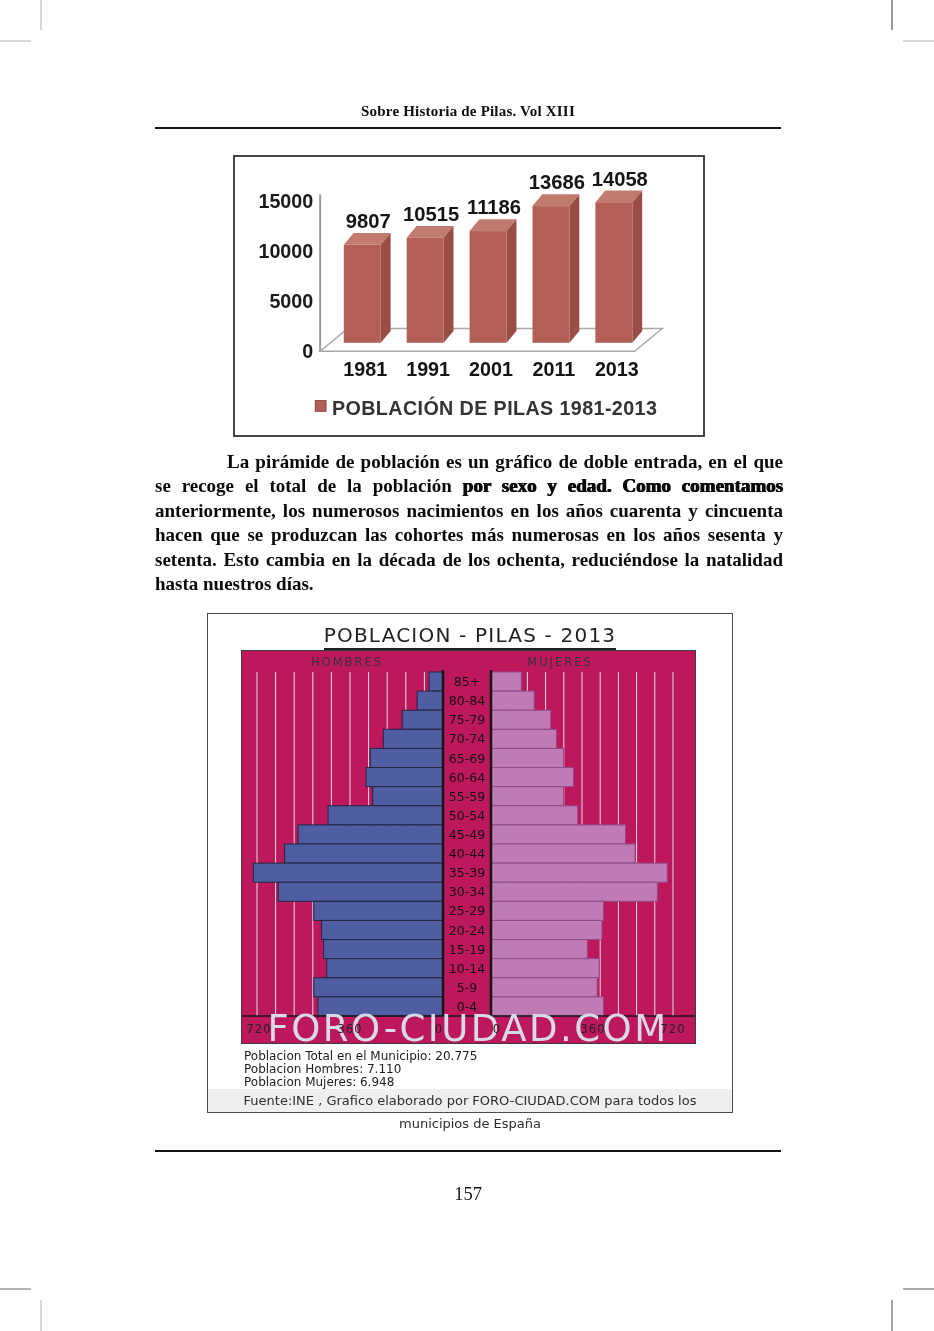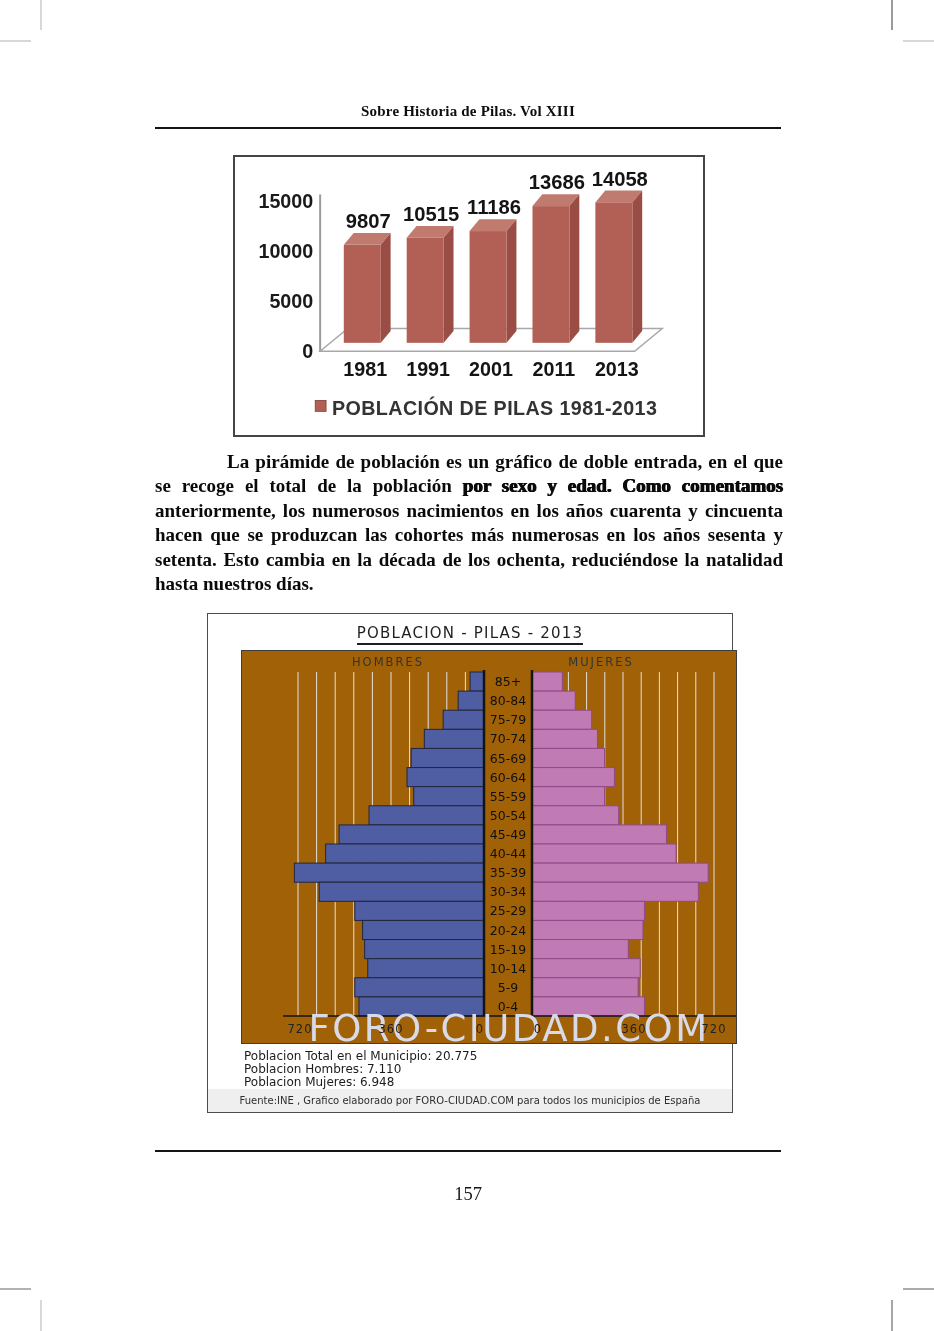--- a/index.html
+++ b/index.html
@@ -17,36 +17,36 @@
   .bc-cat{font:bold 20px "Liberation Sans",sans-serif;fill:#141414;}
   .bc-legend{font:bold 20px "Liberation Sans",sans-serif;fill:#333;letter-spacing:0.4px;}
   .para{position:absolute;left:155px;top:450px;width:628px;font-size:19px;line-height:24.4px;
         text-align:justify;color:#0a0a0a;font-weight:bold;}
   .para .indent{display:inline-block;width:72px;}
   .xbold{text-shadow:0.7px 0 0 currentColor,-0.3px 0 0 currentColor;}
   .figure2{position:absolute;left:207px;top:613px;width:526px;height:500px;
         border:1.5px solid #4c4c4c;background:#fff;box-sizing:border-box;
         font-family:"DejaVu Sans",sans-serif;}
   .pyr-title{position:absolute;left:0;top:9px;width:100%;text-align:center;}
-  .pyr-title span{font-size:15px;color:#1f1f1f;letter-spacing:1.2px;
+  .pyr-title span{font-size:20px;color:#1f1f1f;letter-spacing:1.2px;
         border-bottom:2px solid #1f1f1f;padding-bottom:1px;}
   .pyr-plot{position:absolute;left:33px;top:36px;width:453px;height:392px;
-        border:1px solid #3d3d3d;background:#a16207;padding-left:41px;}
+        border:1px solid #3d3d3d;background:#be185d;}
   .phead{font-size:11.5px;letter-spacing:2px;fill:#333;font-family:"DejaVu Sans",sans-serif;}
   .pg{stroke:#e0e0e0;stroke-width:1;}
   .pm{stroke:#20263f;stroke-width:1;}
   .pf{stroke:#8f4a88;stroke-width:1;}
   .pax{stroke:#141414;stroke-width:2.5;}
   .pbase{stroke:#141414;stroke-width:1.5;}
   .page-lab{font-size:12.5px;fill:#101010;font-family:"DejaVu Sans",sans-serif;}
   .ptick{font-size:11.5px;fill:#222;letter-spacing:1px;font-family:"DejaVu Sans",sans-serif;}
   .pwm{font-size:37px;fill:#d9dae8;letter-spacing:2.5px;font-family:"DejaVu Sans",sans-serif;}
   .pyr-stats{position:absolute;left:36px;top:436px;font-size:12px;line-height:12.9px;color:#1c1c1c;}
   .pyr-band{position:absolute;left:0;bottom:0;width:100%;height:23px;background:#efefef;
-        font-size:10px;line-height:23px;text-align:center;color:#2e2e2e;}
+        font-size:13px;line-height:23px;text-align:center;color:#2e2e2e;}
   .footer-author{position:absolute;left:155px;top:1156px;width:626px;text-align:center;
         font-size:13.5px;font-weight:bold;color:#0d0d0d;}
   .page-number{position:absolute;left:155px;top:1184px;width:626px;text-align:center;
         font-size:18.5px;font-weight:normal;color:#141414;}
 </style>
 </head>
 <body>
 
 <div class="page">
 

